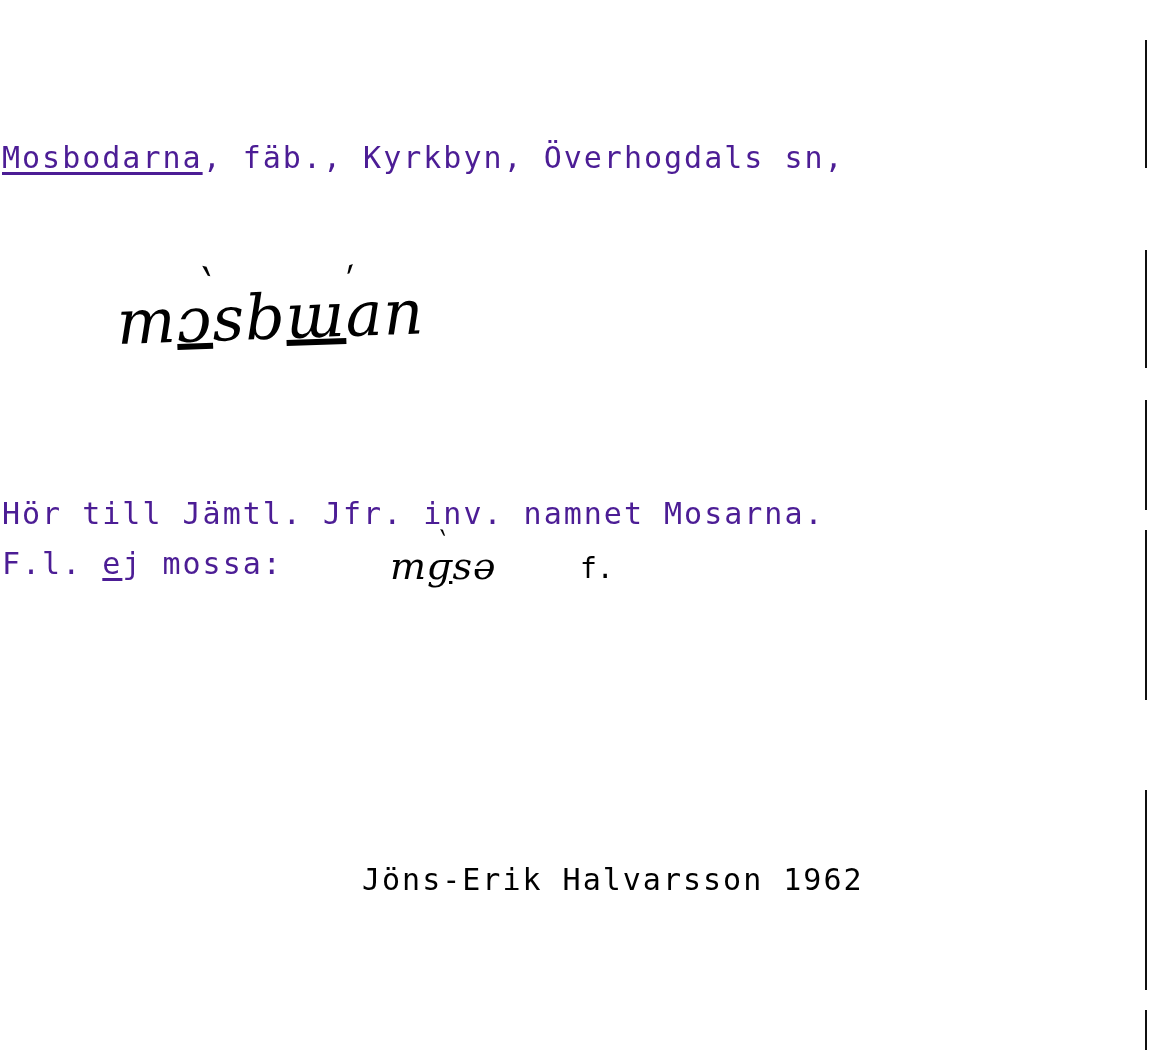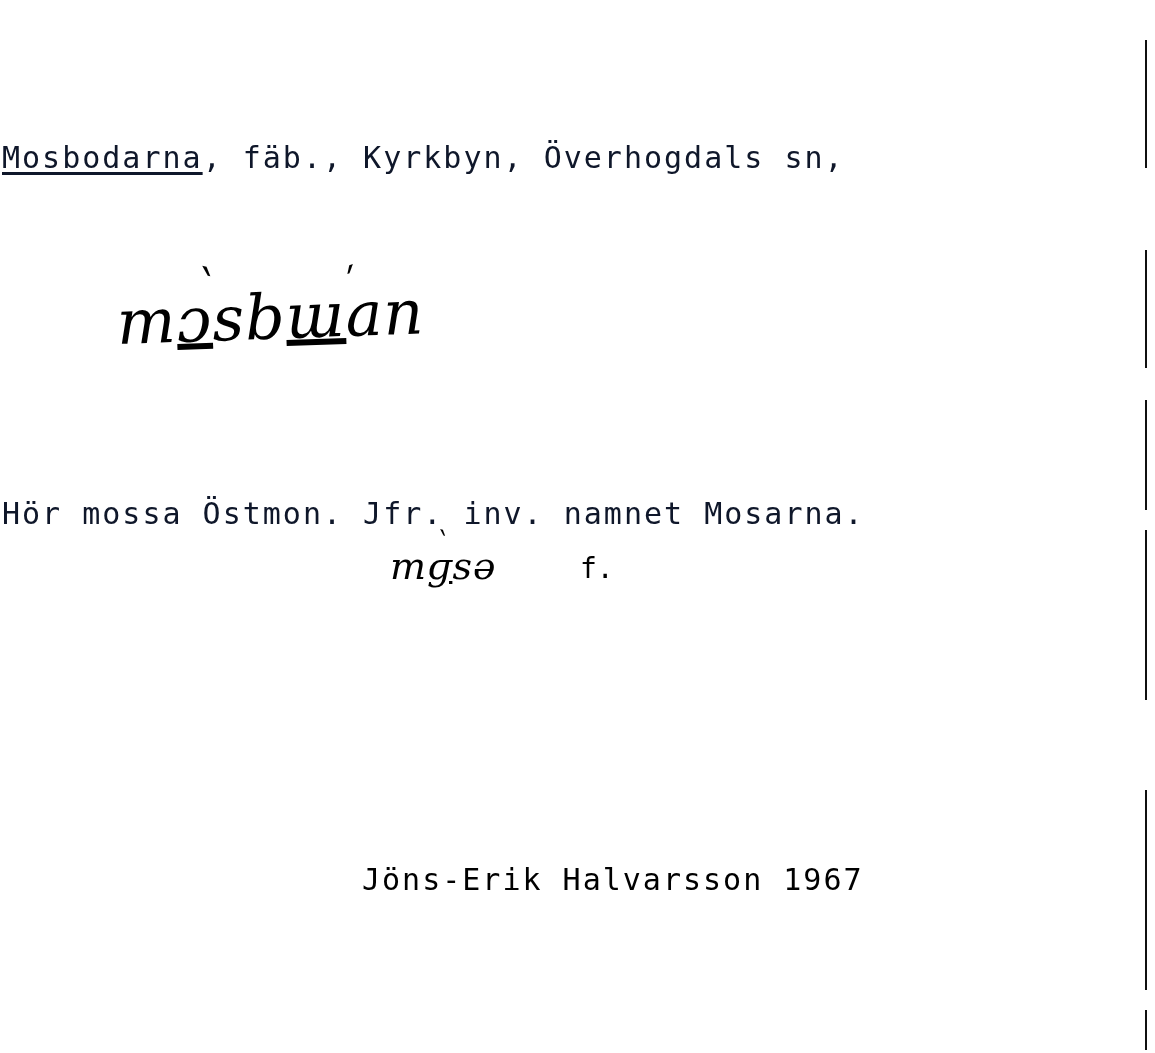--- a/index.html
+++ b/index.html
@@ -29,21 +29,21 @@
     width: 2px;
     background: #101010;
   }
 
   .typed {
     position: absolute;
     font-family: "DejaVu Sans Mono", monospace;
     font-size: 30px;
     letter-spacing: 2.0px;
     white-space: pre;
-    color: #0f172a;
+    color: #4c1d95;
   }
 
   .headword-line {
     left: 2px;
     top: 140px;
   }
   .headword {
     text-decoration: underline;
     text-underline-offset: 4px;
   }
@@ -137,31 +137,32 @@
 
   <div class="typed headword-line"><span class="headword">Mosbodarna</span><span>, fäb., Kyrkbyn, Överhogdals sn,</span></div>
 
 
   <div class="hand hand-main">
     <span class="grave">`</span>
     <span class="acute">´</span>
     <span>m</span><span class="u1">ɔ</span><span>sb</span><span class="u1">ɯ</span><span>an</span>
   </div>
 
-  <div class="typed body-line l-hor">Hör mossa Östmon. Jfr. inv. namnet Mosarna.</div>
+  <div class="typed body-line l-hor">Hör till Jämtl. Jfr. inv. namnet Mosarna.</div>
 
+  <div class="typed body-line l-fl"><span>F.l. </span><span class="ul">e</span><span>j mossa: </span></div>
 
   <div class="hand-inline">
     <span class="grave2">`</span>
     <span>m</span><span class="ul2">ɡ</span><span>sə</span>
   </div>
   <div class="fmark">f.</div>
 
 
-  <div class="signature">Jöns-Erik Halvarsson 1967</div>
+  <div class="signature">Jöns-Erik Halvarsson 1962</div>
 
 </div>
 
 <div class="edge-mark" style="top: 40px; height: 128px;"></div>
 <div class="edge-mark" style="top: 250px; height: 118px;"></div>
 <div class="edge-mark" style="top: 400px; height: 110px;"></div>
 <div class="edge-mark" style="top: 530px; height: 170px;"></div>
 <div class="edge-mark" style="top: 790px; height: 200px;"></div>
 <div class="edge-mark" style="top: 1010px; height: 40px;"></div>
 

